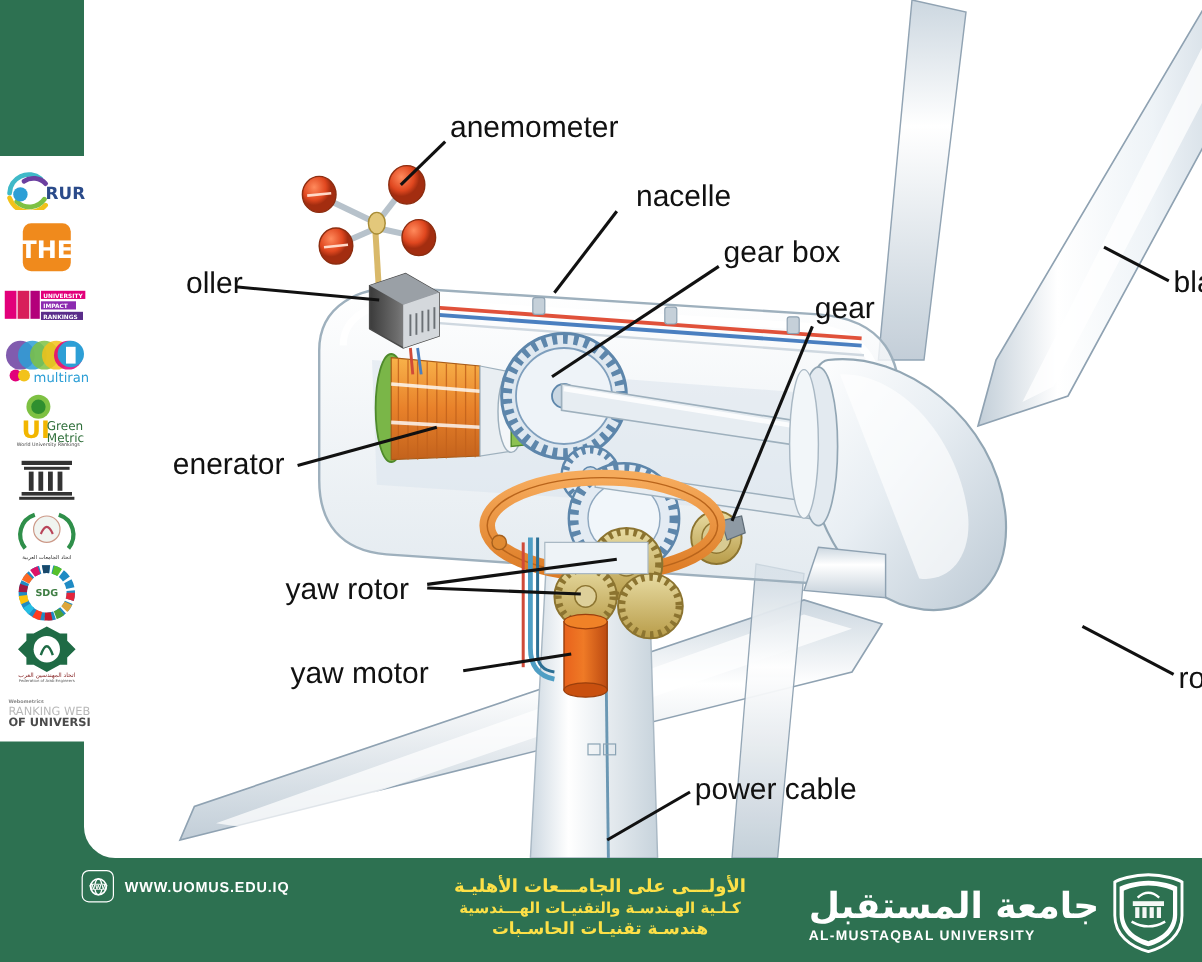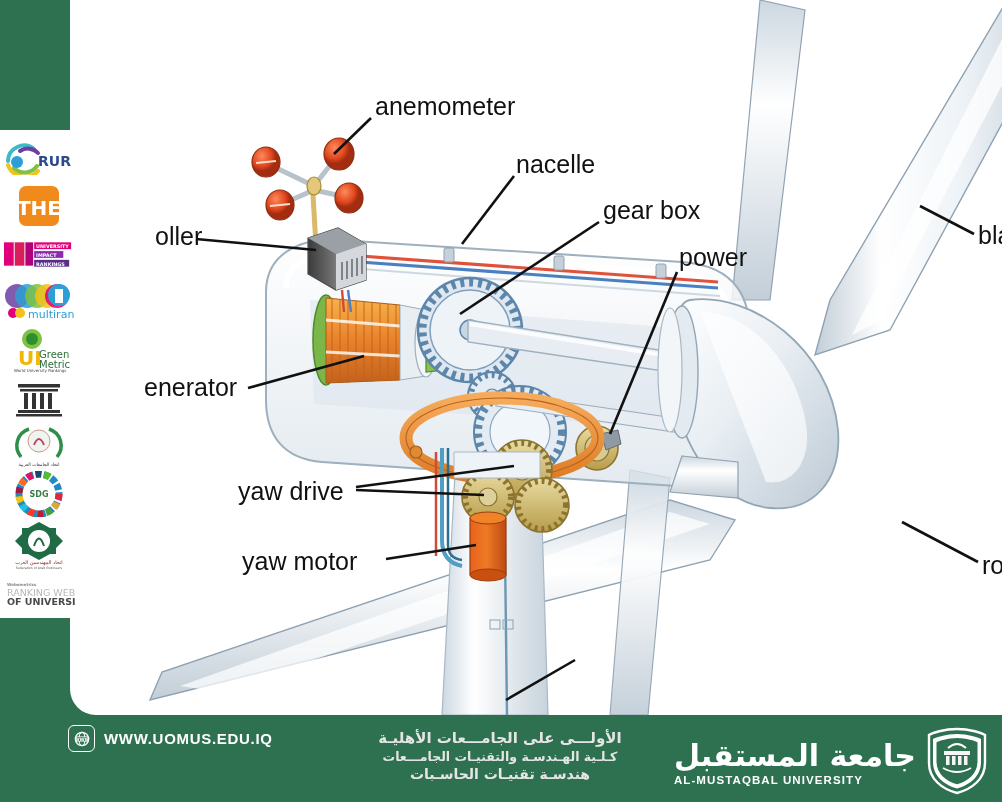--- a/index.html
+++ b/index.html
@@ -42,30 +42,30 @@
   #contact-block{
     position:absolute;left:68px;top:10px;width:210px;
   }
   .contact-row{display:flex;align-items:center;margin-bottom:7px;}
   .contact-chip{
     width:25px;height:25px;border:1.6px solid #ffffff;border-radius:6px;
     display:flex;align-items:center;justify-content:center;margin-right:9px;
     flex:0 0 auto;
   }
   .contact-text{
-    font-size:15px;font-weight:bold;letter-spacing:.7px;color:#fff;
+    font-size:12px;font-weight:bold;letter-spacing:.7px;color:#fff;
     font-family:"Liberation Sans", sans-serif;
   }
   #footer-arabic{
     position:absolute;left:300px;top:14px;width:400px;text-align:center;
     direction:rtl;
   }
   .ar-line{
     font-family:"DejaVu Sans", sans-serif;
-    font-weight:bold;color:#e5e5e5;
+    font-weight:bold;color:#fde047;
     line-height:1.32;
   }
   .ar-1{font-size:15px;}
   .ar-2{font-size:12.5px;}
   .ar-3{font-size:14px;}
 
   #university-brand{
     position:absolute;right:14px;top:12px;display:flex;align-items:center;
   }
   #brand-text{margin-right:10px;}
@@ -338,29 +338,30 @@
       <line x1="178" y1="388" x2="294" y2="356"></line>
       <line x1="286" y1="487" x2="444" y2="466"></line>
       <line x1="286" y1="490" x2="414" y2="495"></line>
       <line x1="316" y1="559" x2="406" y2="545"></line>
       <line x1="908" y1="562" x2="832" y2="522"></line>
       <line x1="505" y1="660" x2="436" y2="700"></line>
     </g>
   </svg>
 
   <div class="dlabel" style="left:305px;top:92px;text-align:right;">anemometer</div>
-  <div class="dlabel" style="left:446px;top:150px;text-align:center;">nacelle</div>
+  <div class="dlabel" style="left:460px;top:150px;text-align:center;">nacelle</div>
   <div class="dlabel" style="left:533px;top:196px;">gear box</div>
-  <div class="dlabel" style="left:609px;top:243px;">power</div>
+  <div class="dlabel" style="left:609px;top:243px;">gear</div>
   <div class="dlabel" style="left:908px;top:221px;">blade</div>
   <div class="dlabel" style="left:85px;top:222px;">oller</div>
   <div class="dlabel" style="left:74px;top:373px;">enerator</div>
-  <div class="dlabel" style="left:168px;top:477px;">yaw drive</div>
+  <div class="dlabel" style="left:168px;top:477px;">yaw rotor</div>
   <div class="dlabel" style="left:172px;top:547px;">yaw motor</div>
   <div class="dlabel" style="left:912px;top:551px;">rotor</div>
+  <div class="dlabel" style="left:509px;top:644px;">power cable</div>
 </div>
 
 <div id="logo-rail">
 
   <div class="logo-slot">
     <svg width="70" height="34" viewBox="0 0 70 34">
       <path d="M4 20 A16 16 0 0 1 30 8" fill="none" stroke="#3fb9c8" stroke-width="4" stroke-linecap="round"></path>
       <path d="M4 24 A18 18 0 0 0 34 30" fill="none" stroke="#f2c21a" stroke-width="4" stroke-linecap="round"></path>
       <path d="M10 27 A15 15 0 0 0 33 25" fill="none" stroke="#7ec143" stroke-width="4" stroke-linecap="round"></path>
       <path d="M16 10 A14 14 0 0 1 34 12" fill="none" stroke="#6b3fa0" stroke-width="4" stroke-linecap="round"></path>
@@ -495,21 +496,21 @@
           <rect x="3.2" y="6.3" width="9.6" height="3.6" fill="#2d7151"></rect>
           <text x="8" y="9.6" text-anchor="middle" font-family="DejaVu Sans, sans-serif" font-size="4.6" font-weight="bold" fill="#fff">WWW</text>
         </svg>
       </span>
       <span class="contact-text">WWW.UOMUS.EDU.IQ</span>
     </div>
   </div>
 
   <div id="footer-arabic">
     <div class="ar-line ar-1">الأولـــى على الجامـــعات الأهليـة</div>
-    <div class="ar-line ar-2">كـلـية الهـندسـة والتقنيـات الجامـــعات</div>
+    <div class="ar-line ar-2">كـلـية الهـندسـة والتقنيـات الهـــندسية</div>
     <div class="ar-line ar-3">هندسـة تقنيـات الحاسـبات</div>
   </div>
 
   <div id="university-brand">
     <div id="brand-text">
       <div id="brand-ar">جامعة المستقبل</div>
       <div id="brand-en">AL-MUSTAQBAL  UNIVERSITY</div>
     </div>
     <span>
       <svg width="62" height="68" viewBox="0 0 62 68">

